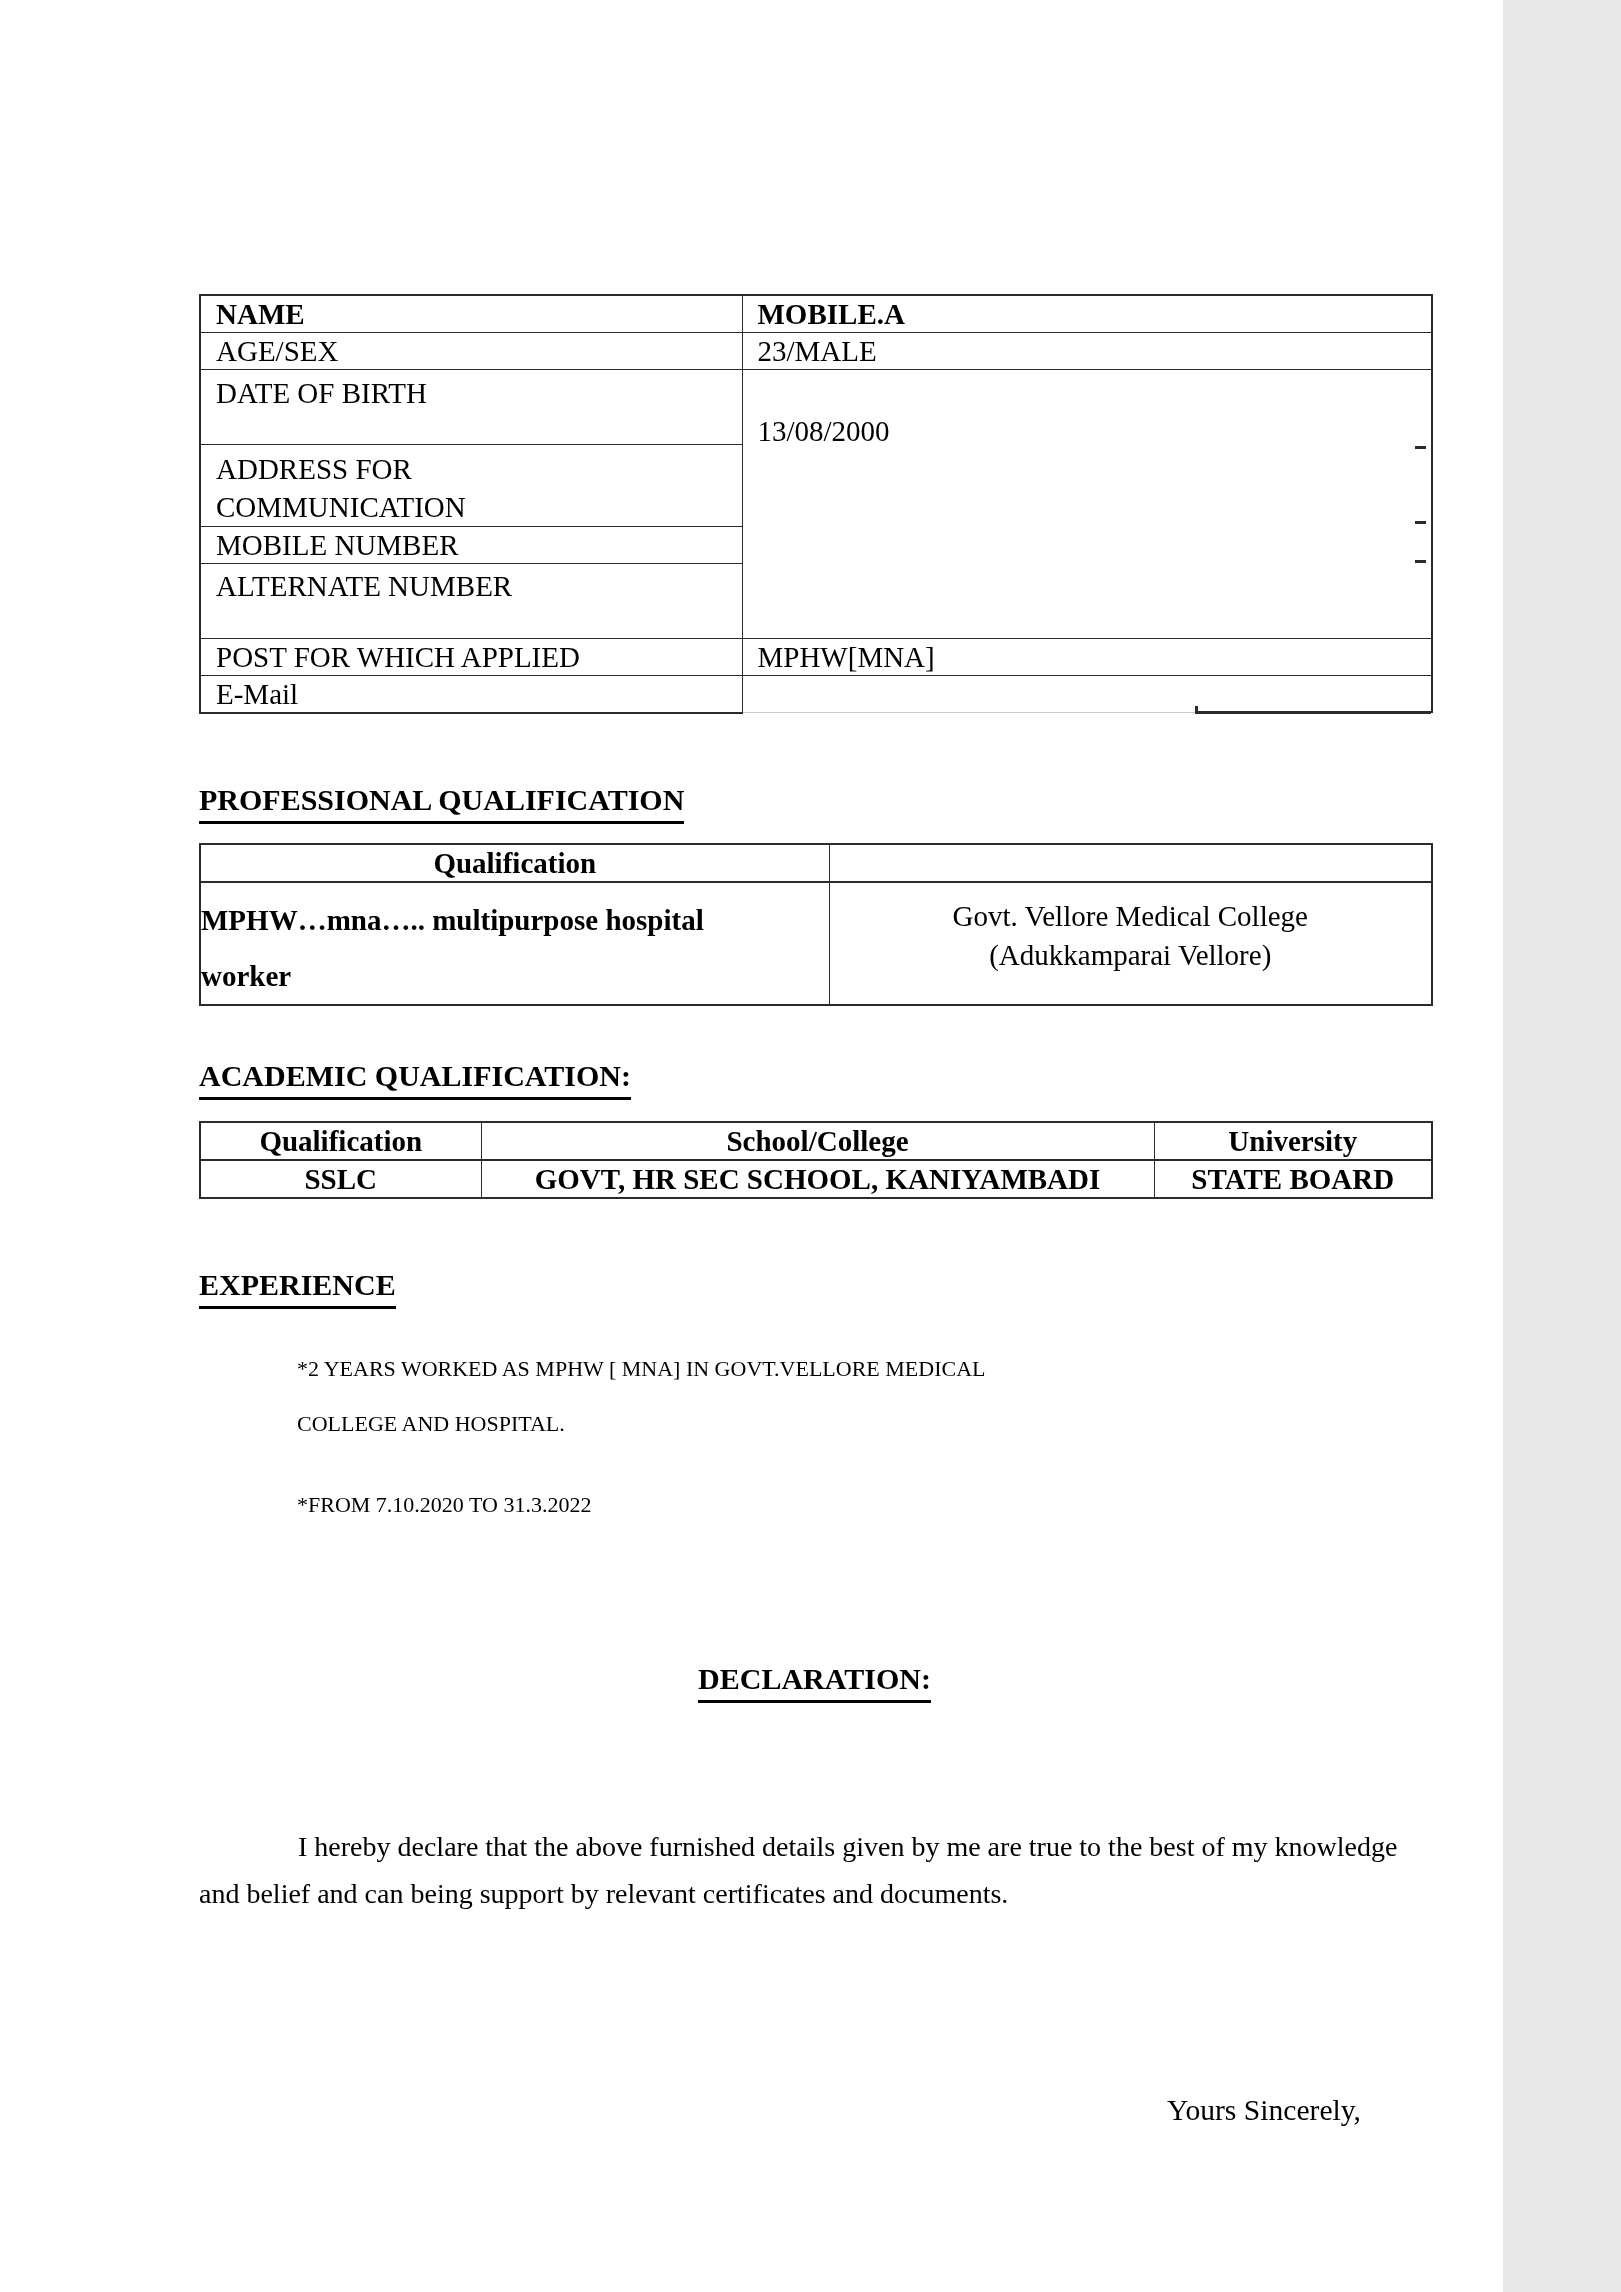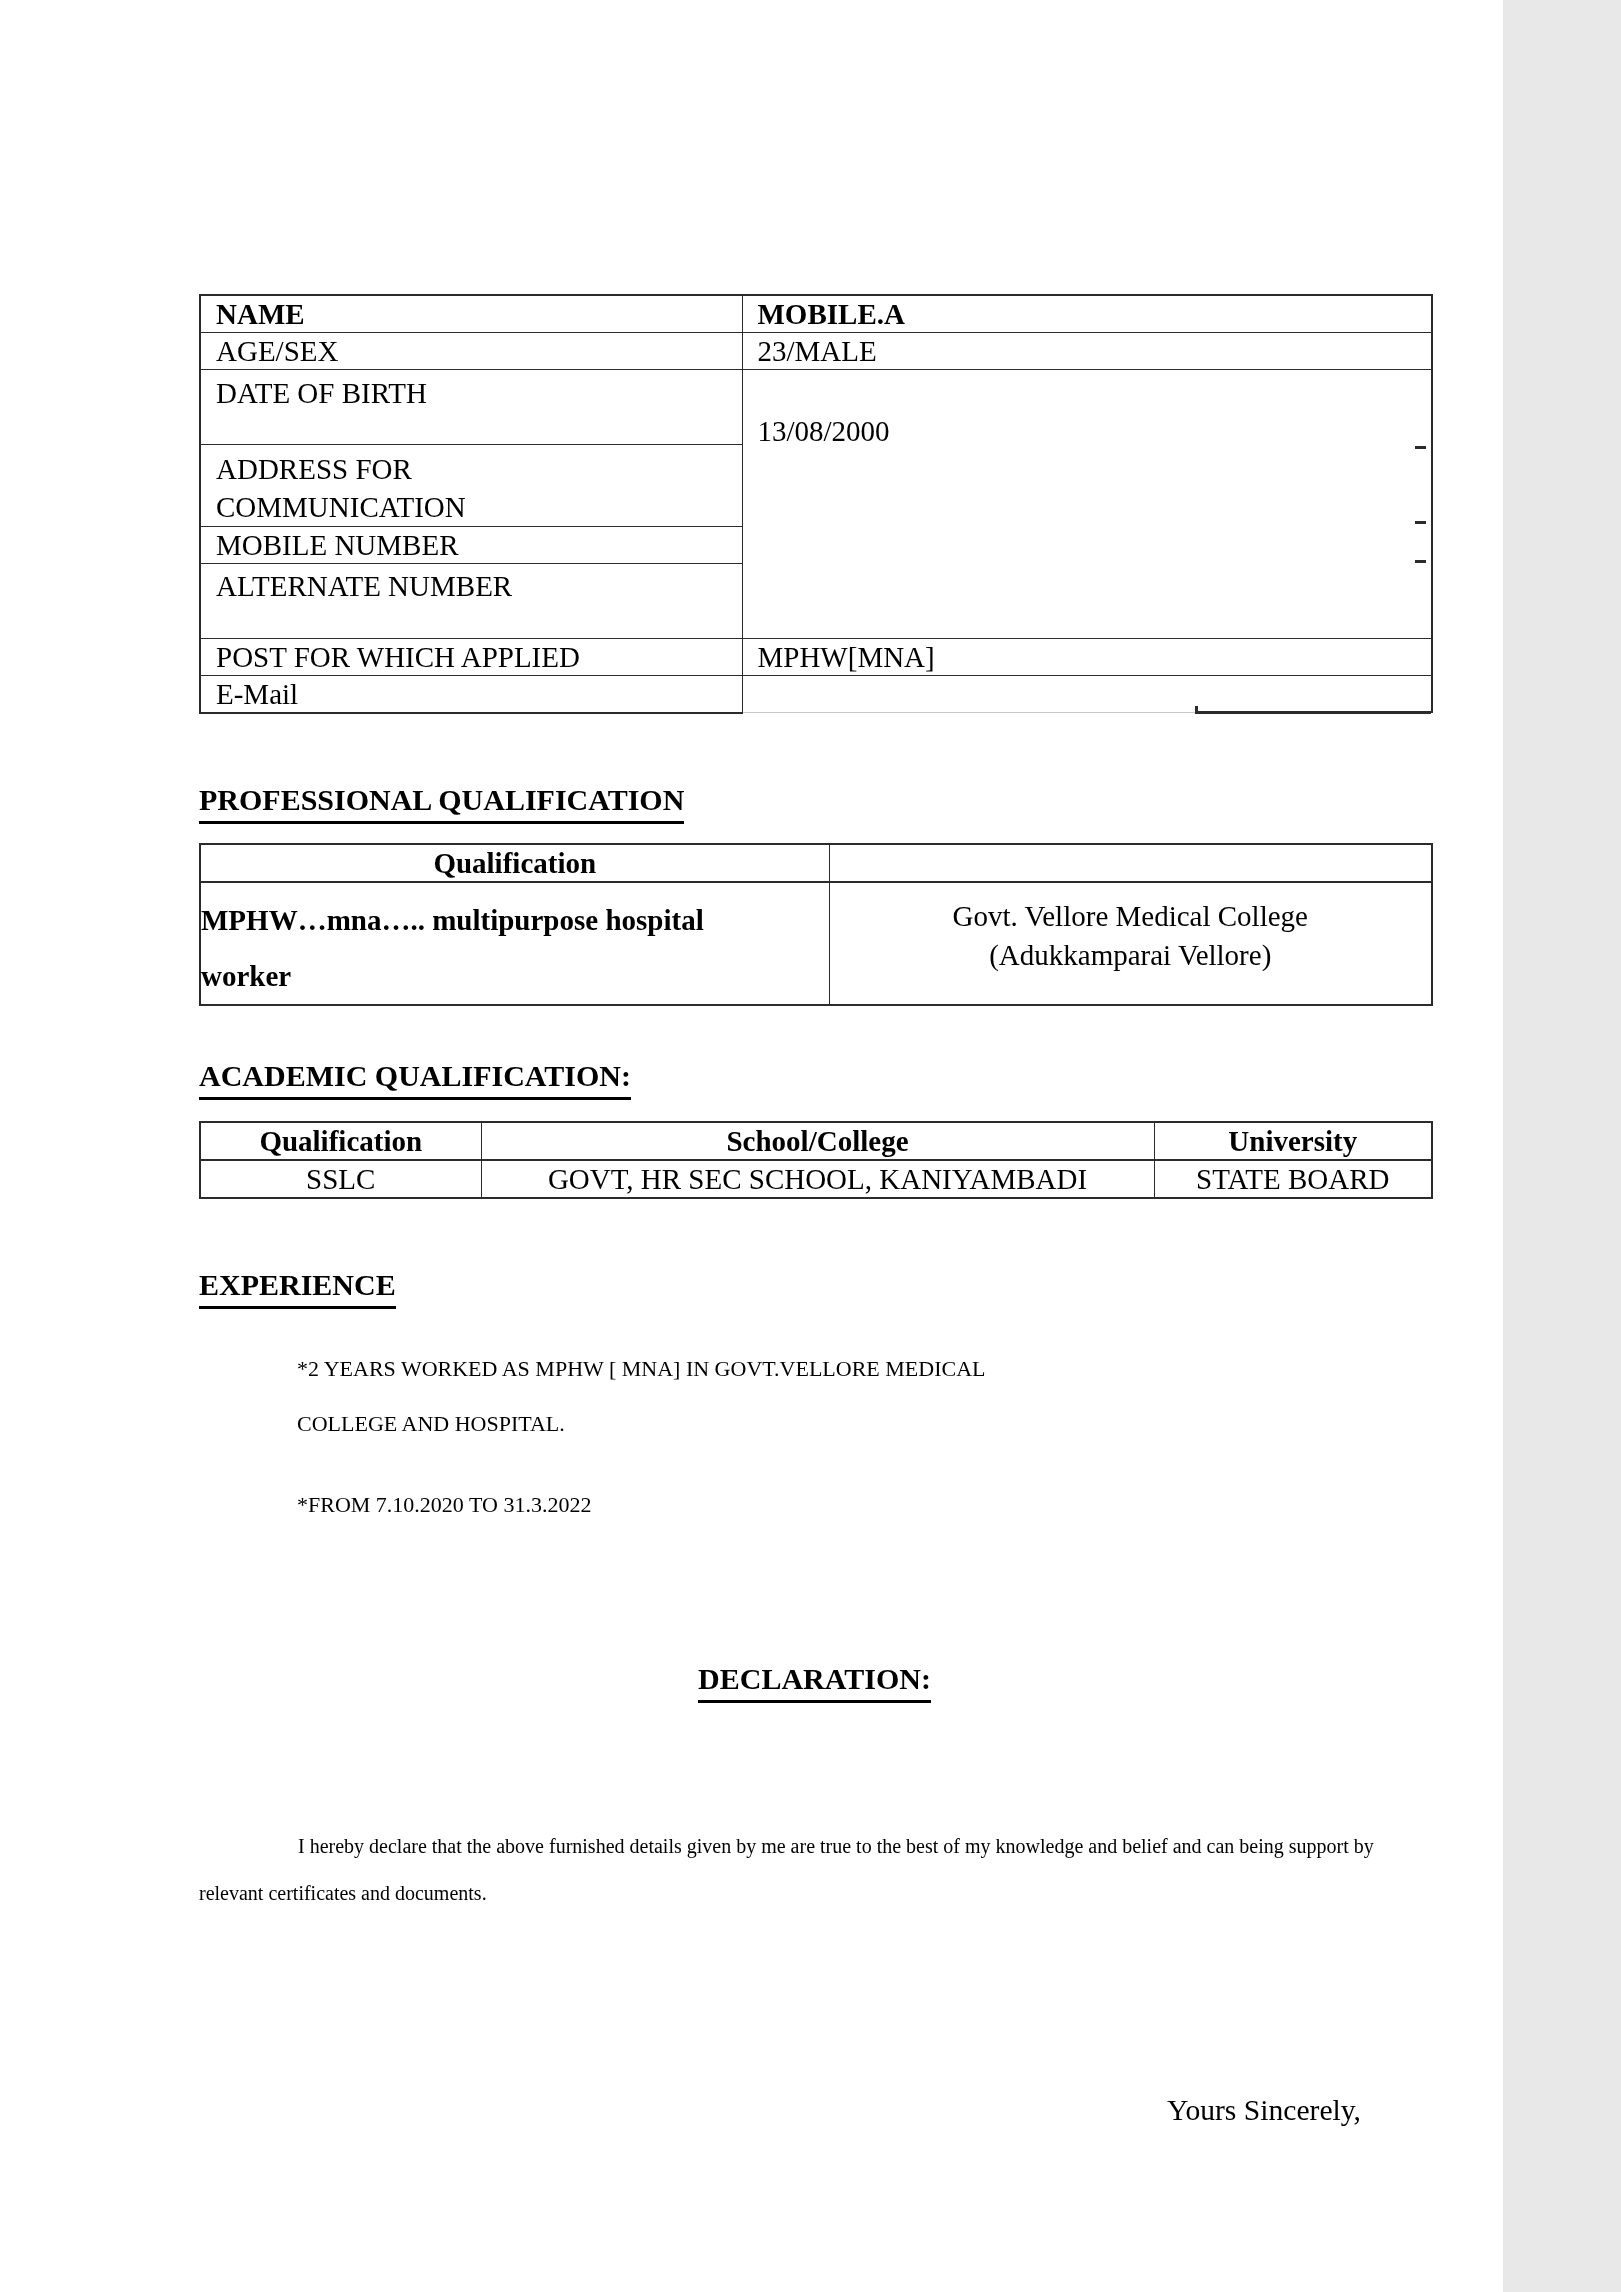--- a/index.html
+++ b/index.html
@@ -46,27 +46,27 @@
   .decl-wrap .u{display:inline-block;border-bottom:3.6px solid #000;padding-bottom:3.6px;}
   
   .t2{position:absolute;top:843px;left:199px;width:1231px;border:2.7px solid #2b2b2b;}
   .t2 tr.hdr{height:34px;} .t2 tr.data{height:111px;}
   .t2 td.hdr-cell{border-bottom:2.7px solid #2b2b2b;text-align:center;font-weight:bold;padding-left:0;}
   .t2 td.q-cell{font-weight:bold;text-align:left;vertical-align:top;padding:9px 0 0 0;line-height:56px;}
   .t2 td.inst-cell{text-align:center;vertical-align:top;padding:14px 0 0 0;line-height:39px;}
   
   .t3{position:absolute;top:1121px;left:199px;width:1231px;border:2.7px solid #2b2b2b;}
   .t3 tr{height:38px;}
-  .t3 td{text-align:center;padding-left:0;}
+  .t3 td{text-align:center;padding-left:0;font-weight:bold;}
   .t3 td.hd{font-weight:bold;border-bottom:2.7px solid #2b2b2b;}
   
   .exp-line{position:absolute;left:297px;font-size:22px;white-space:nowrap;}
   .decl-body{
     position:absolute;top:1823px;left:199px;width:1234px;
-    font-size:20px;line-height:47px;text-indent:99px;text-align:left;
+    font-size:28px;line-height:47px;text-indent:99px;text-align:left;
   }
   .closing{position:absolute;top:2094px;left:1127px;font-size:29.6px;white-space:nowrap;margin-left:40px;}
 </style>
 </head>
 <body>
 
 <div class="page">
 
   <div class="t1-wrap">
     <table class="t1">

